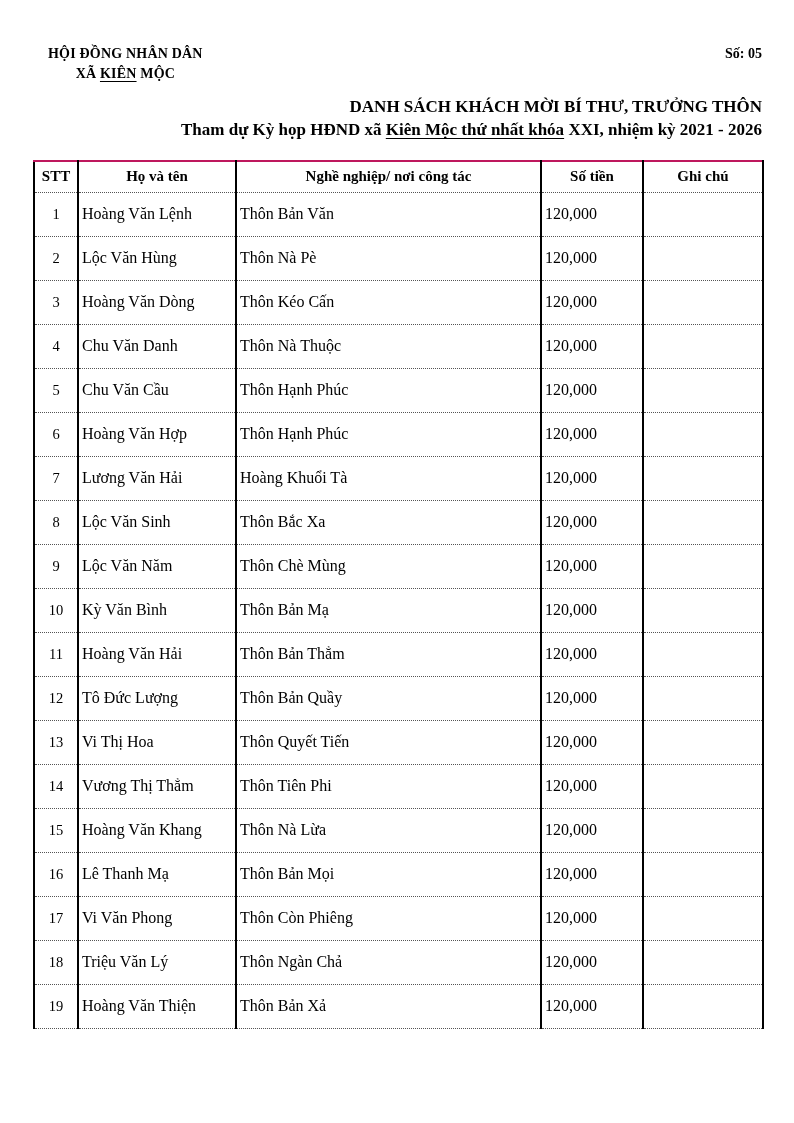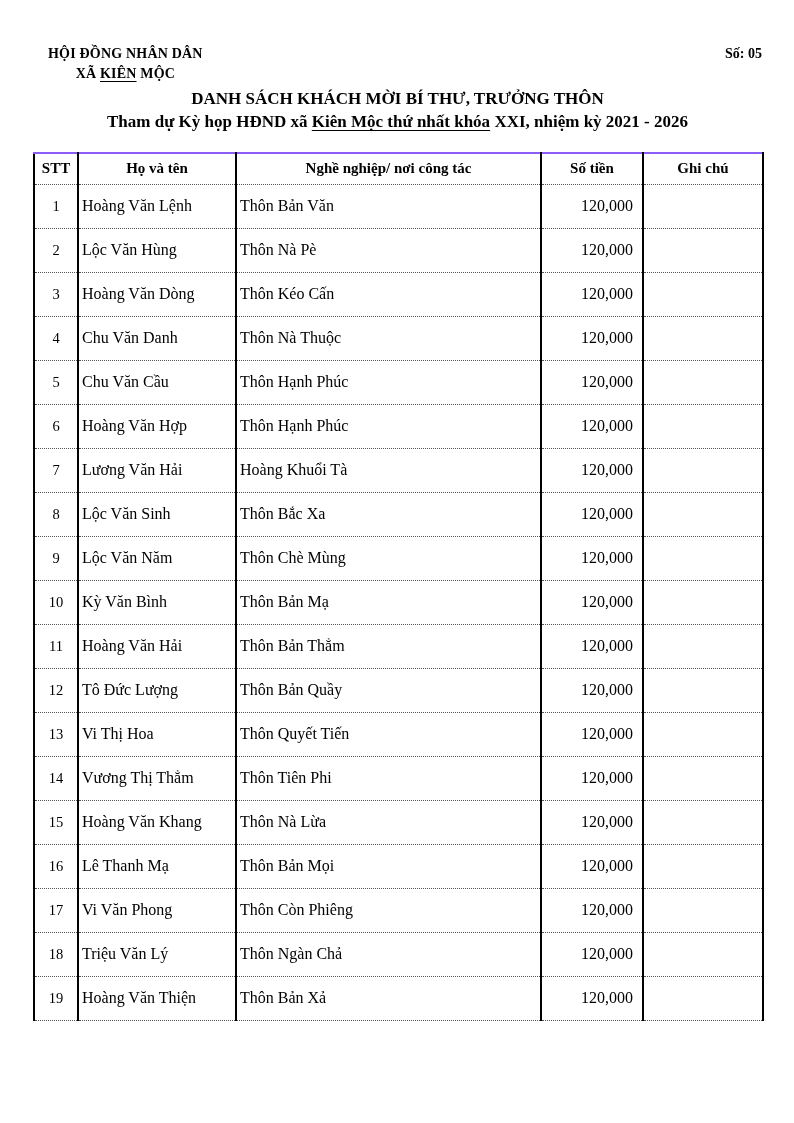--- a/index.html
+++ b/index.html
@@ -33,21 +33,21 @@
     white-space: nowrap;
   }
   .doc-number {
     font-weight: bold;
     font-size: 14px;
     line-height: 20px;
     white-space: nowrap;
   }
   .u { text-decoration: underline; text-underline-offset: 3px; }
   
-  .title-block { text-align: center; margin-top: 4px; }
+  .title-block { text-align: right; margin-top: 12px; }
   .title-line1 {
     font-weight: bold;
     font-size: 17px;
     line-height: 22px;
     white-space: nowrap;
   }
   .title-line2 {
     font-weight: bold;
     font-size: 17px;
     line-height: 24px;
@@ -67,36 +67,36 @@
   .guest-table col.c-note  { width: 120px; }
   .guest-table th, .guest-table td {
     border-left: 2px solid #000;
     border-right: 2px solid #000;
     border-top: 1px dotted #555;
     border-bottom: 1px dotted #555;
     vertical-align: middle;
     overflow: hidden;
   }
   .guest-table thead th {
-    border-top: 2px solid #8b5cf6;
+    border-top: 2px solid #be185d;
     font-weight: bold;
     font-size: 15px;
     text-align: center;
     height: 31px;
     padding: 2px 2px;
   }
   .guest-table tbody td {
     font-size: 16px;
     height: 44px;
     padding: 2px 3px;
   }
   .guest-table td.stt    { text-align: center; font-size: 14.5px; }
   .guest-table td.name   { text-align: left; }
   .guest-table td.work   { text-align: left; }
-  .guest-table td.amount { text-align: right; padding-right: 9px; }
+  .guest-table td.amount { text-align: left; padding-right: 9px; }
   .guest-table td.note   { }
 </style>
 </head>
 <body>
 
 <div class="page">
 
   <div class="letterhead">
     <div class="org-block">
       <div class="org-line">HỘI ĐỒNG NHÂN DÂN</div>

